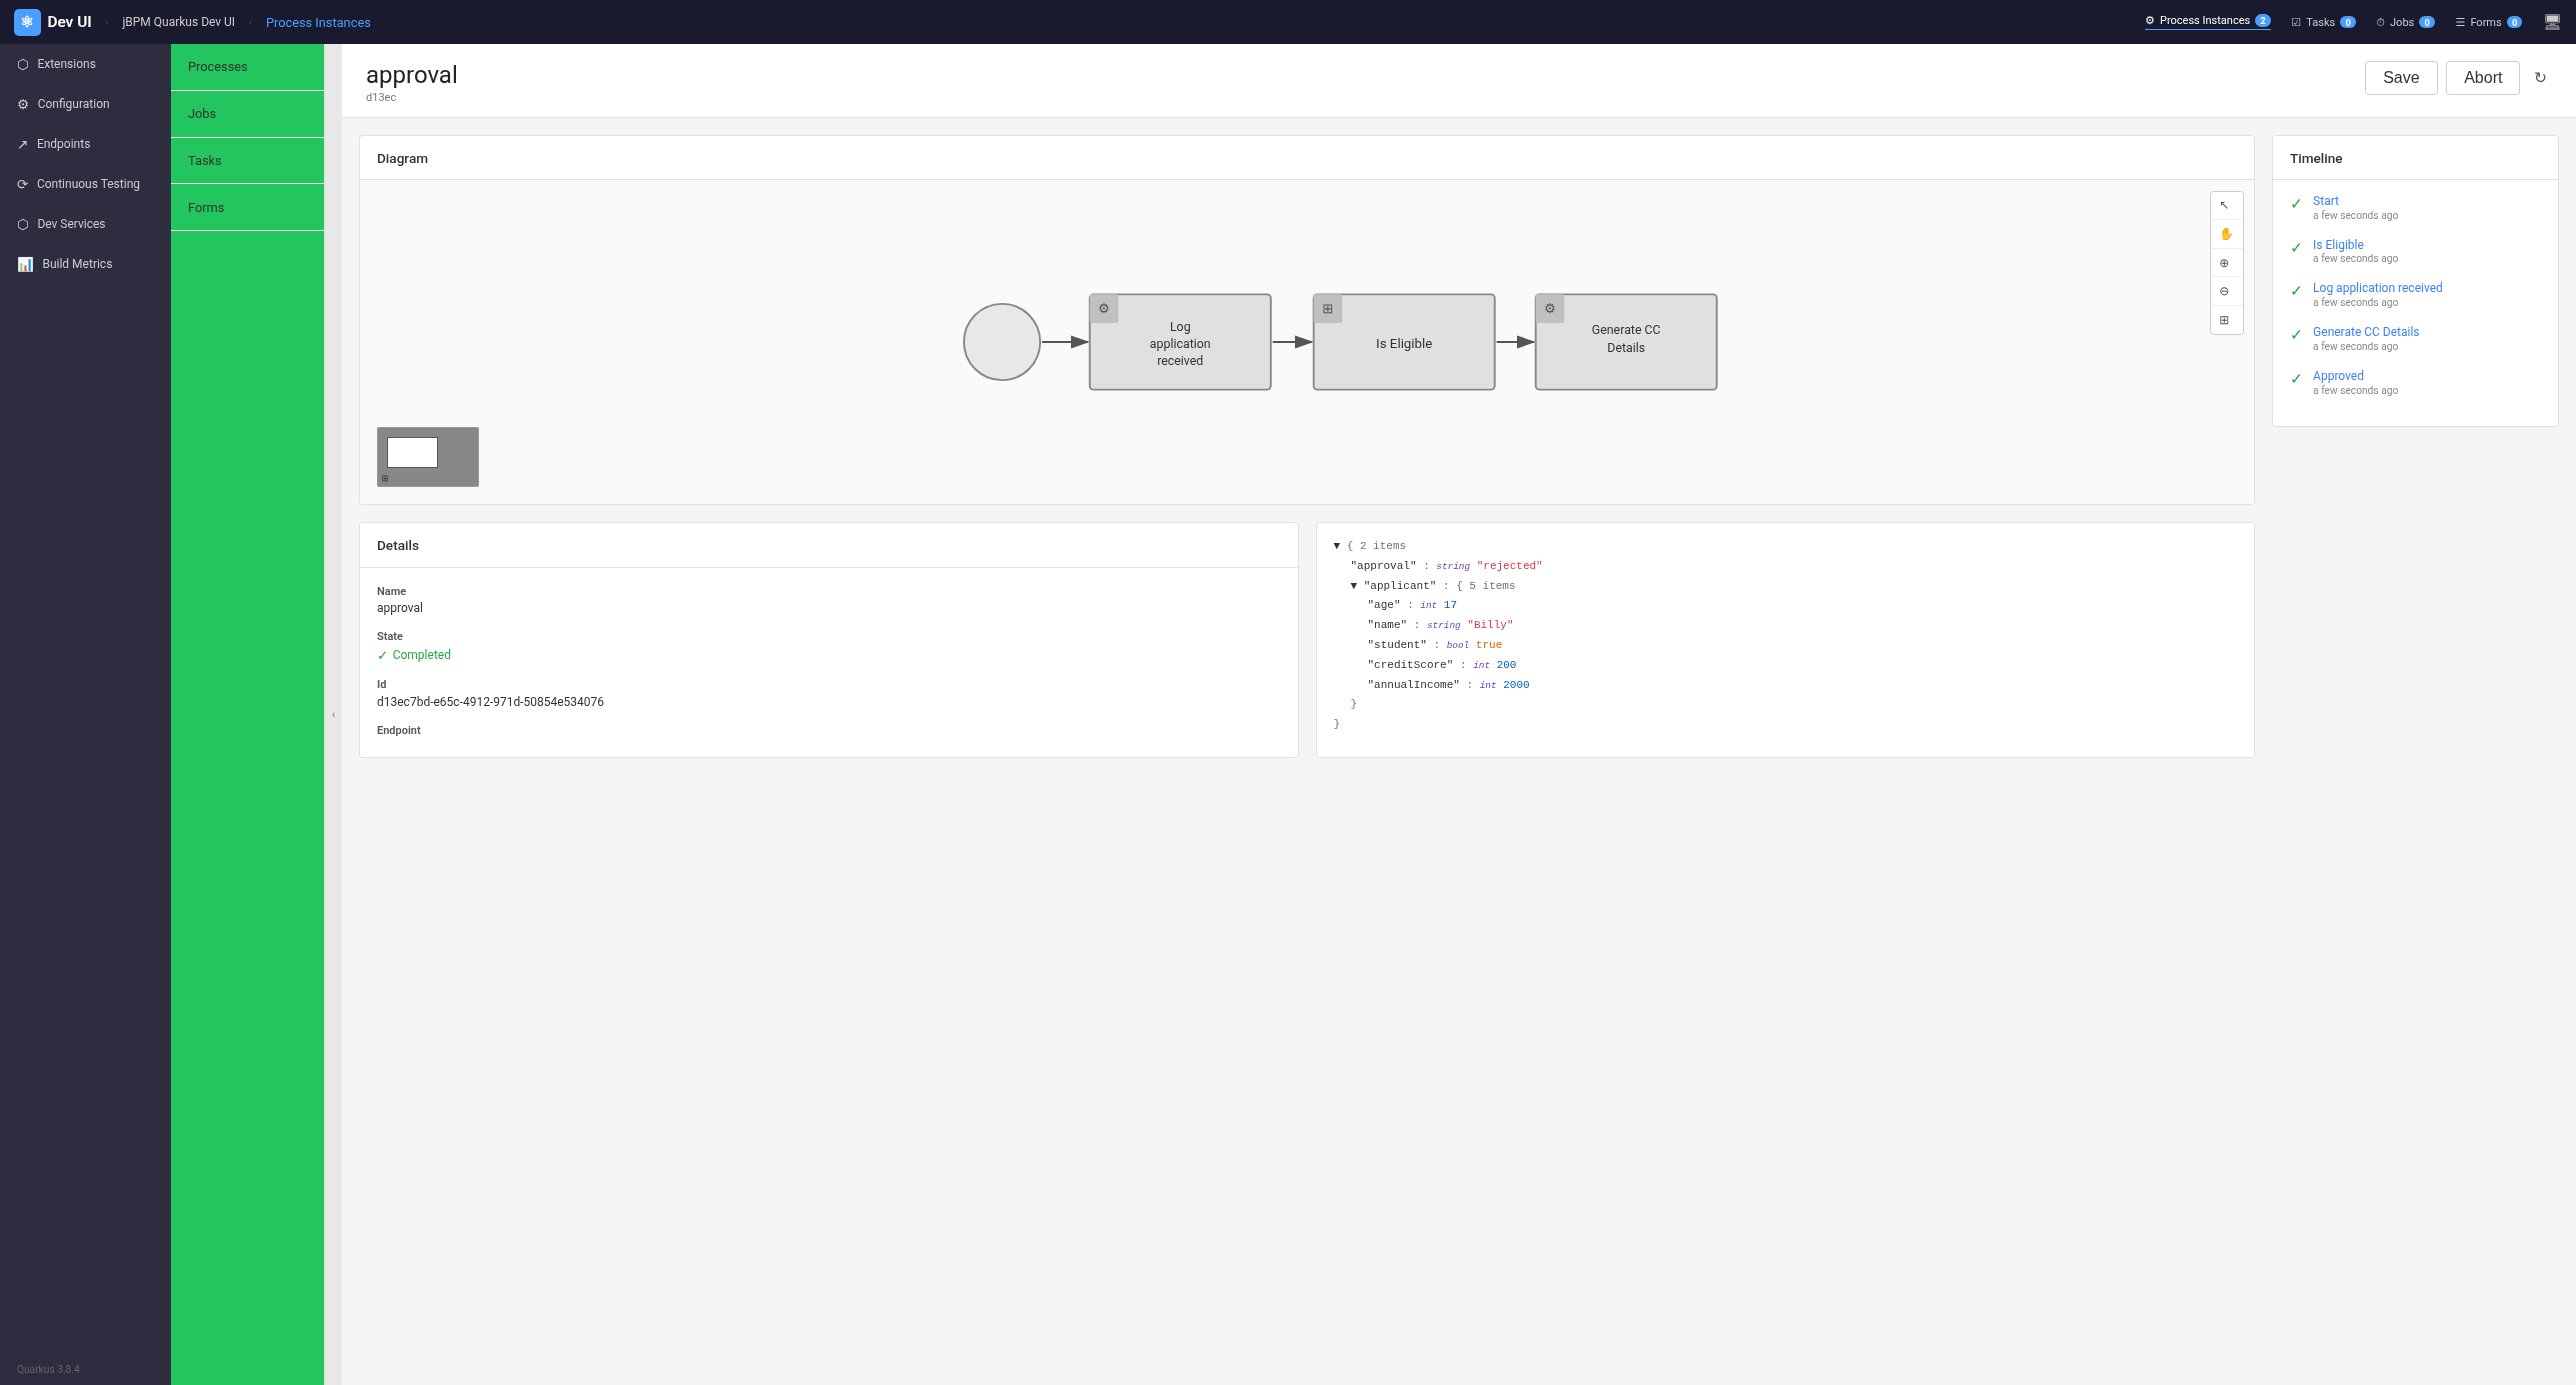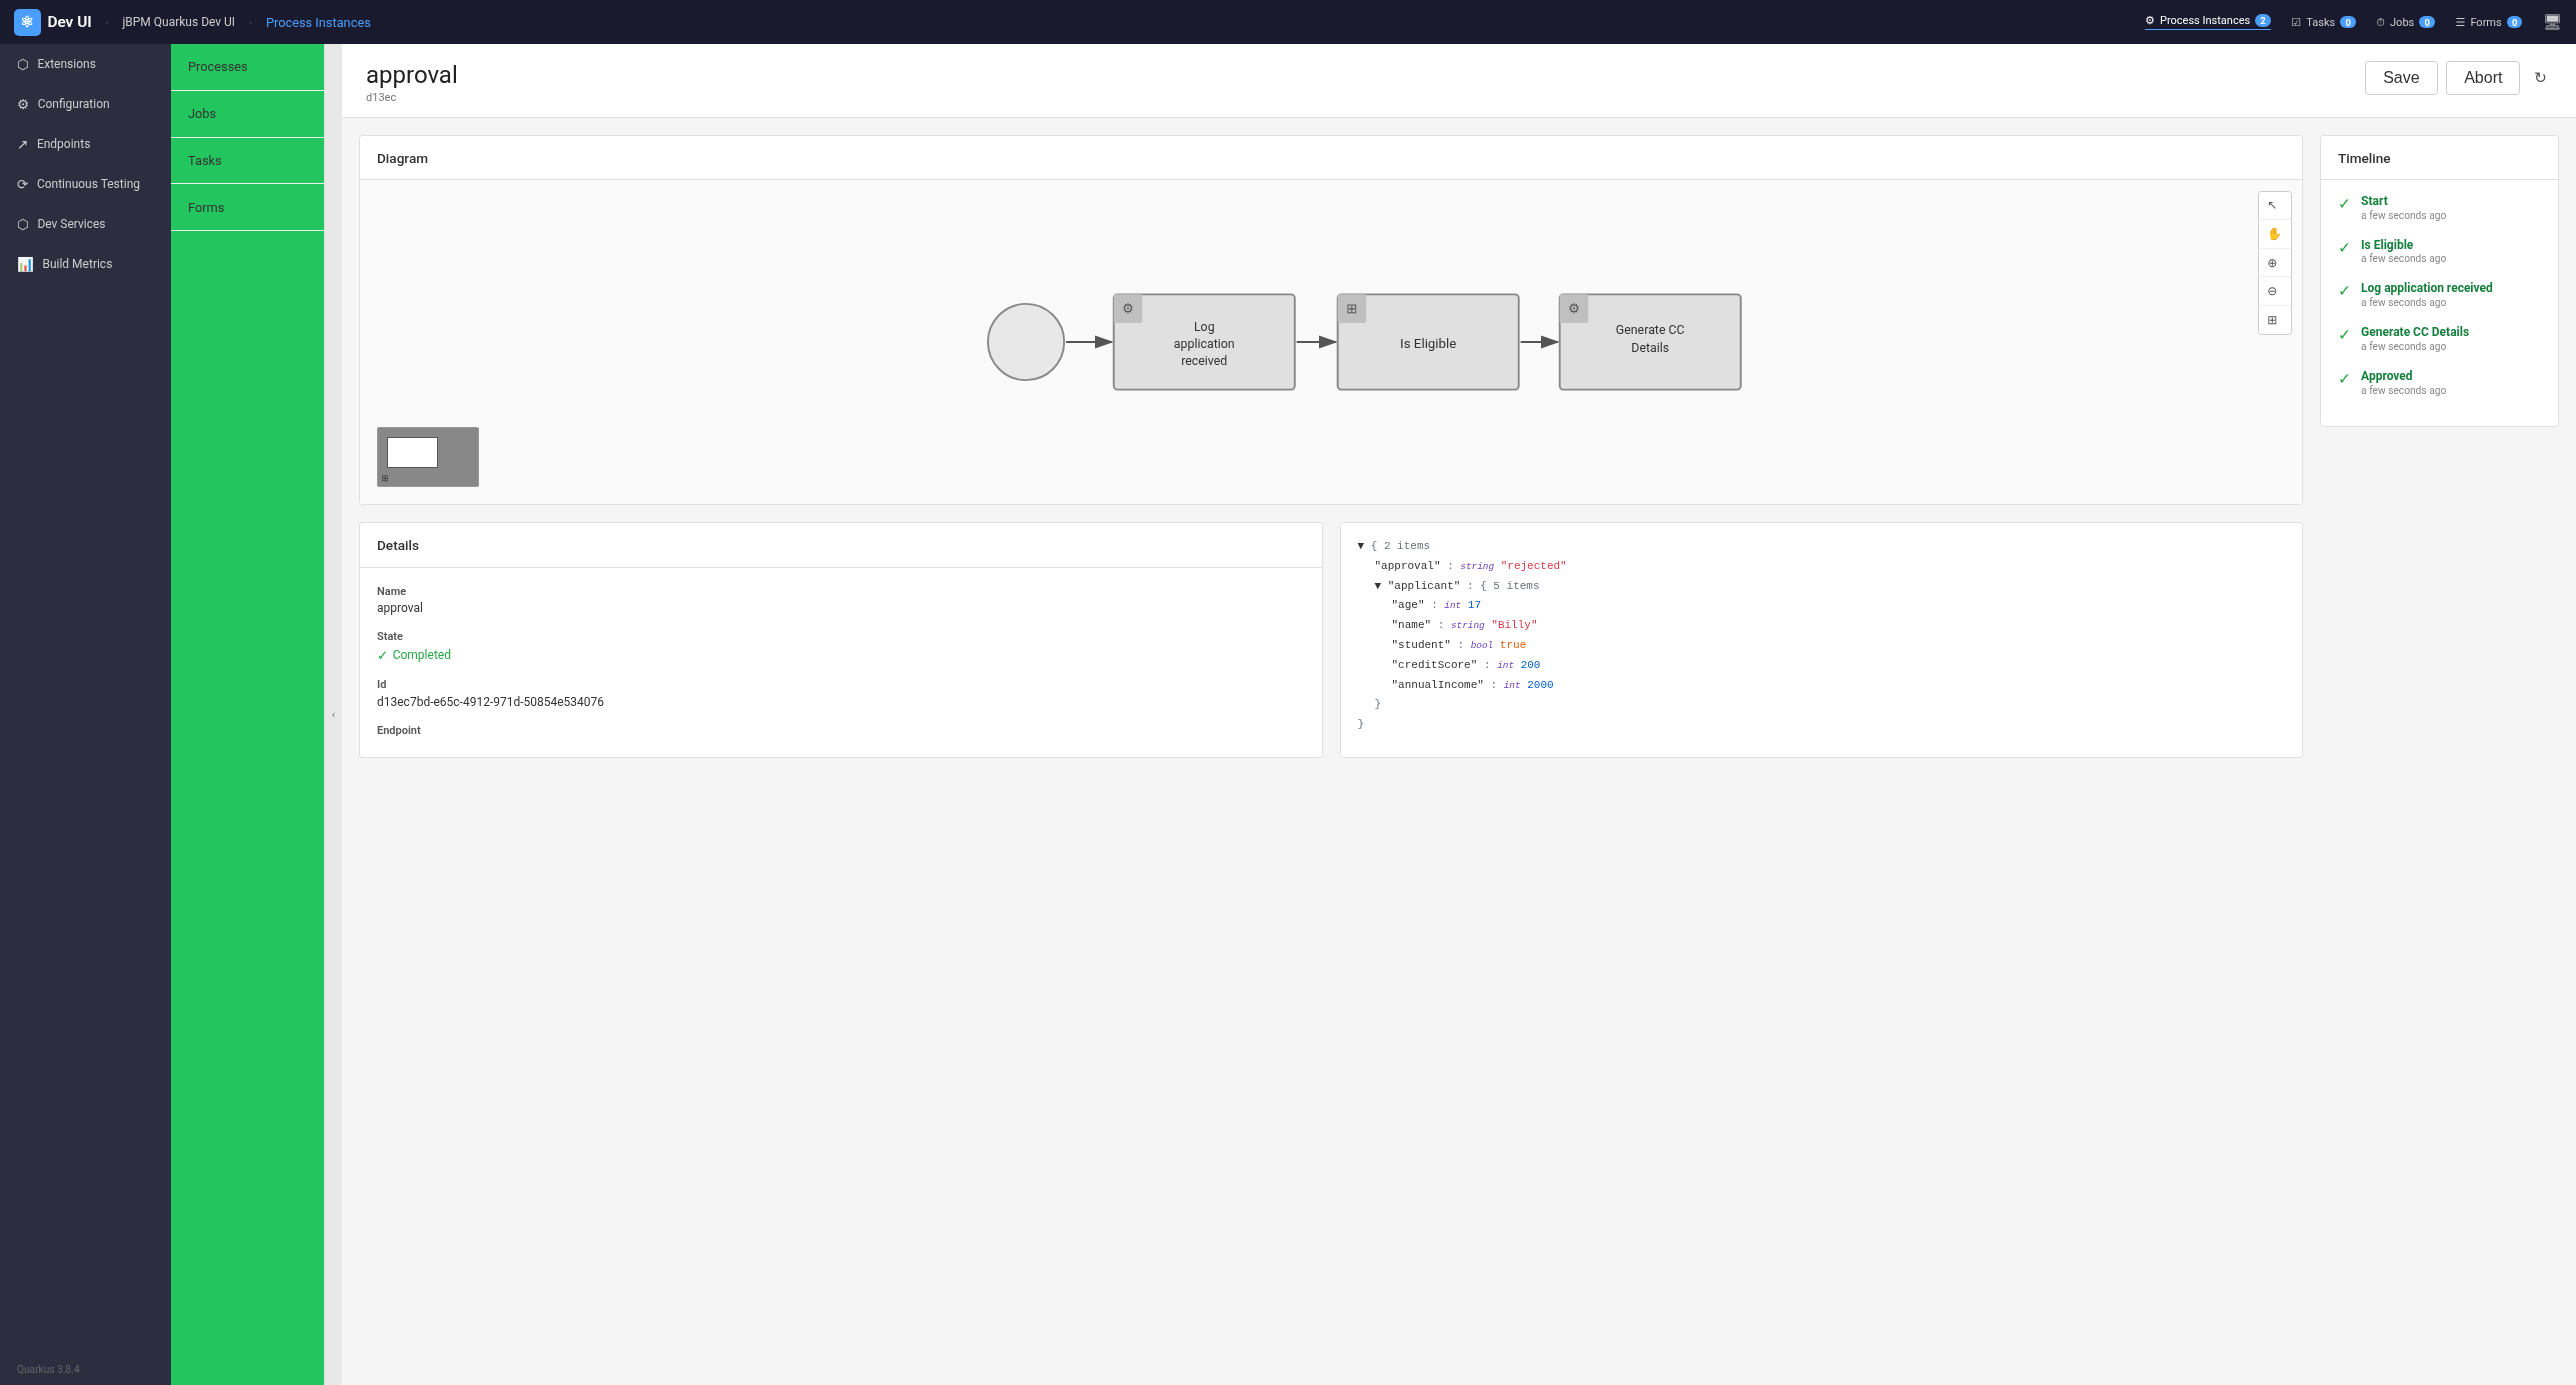--- a/index.html
+++ b/index.html
@@ -141,27 +141,27 @@
     .json-type { color: #6f42c1; font-style: italic; font-size: 9.4px; text-align: right; }
     .json-number { color: #005cc5; }
     .json-bool { color: #e36209; }
     .json-comment { color: #6a737d; }
     .json-indent1 { padding-left: 17px; }
     .json-indent2 { padding-left: 34px; }
     .json-toggle { cursor: pointer; color: #333; }
 
     
     .timeline-panel {
-      width: 239px; flex-shrink: 0;
+      width: 287px; flex-shrink: 0;
     }
     .timeline-content { padding: 13.6px 17px; }
     .timeline-item { display: flex; gap: 10.2px; margin-bottom: 17px; }
     .timeline-icon { color: #28a745; font-size: 15.4px; flex-shrink: 0; margin-top: 0.9px; }
     .timeline-info { }
-    .timeline-name { font-size: 12px; font-weight: 700; color: #15803d; }
+    .timeline-name { font-size: 12px; font-weight: 400; color: #3b82f6; }
     .timeline-time { font-size: 10.2px; color: #888; margin-top: 1.7px; }
   </style>
 </head>
 <body>
 
 <div class="top-nav">
   <div class="top-nav-brand">
     <div class="brand-icon">⚛</div>
     <span>Dev UI</span>
   </div>

